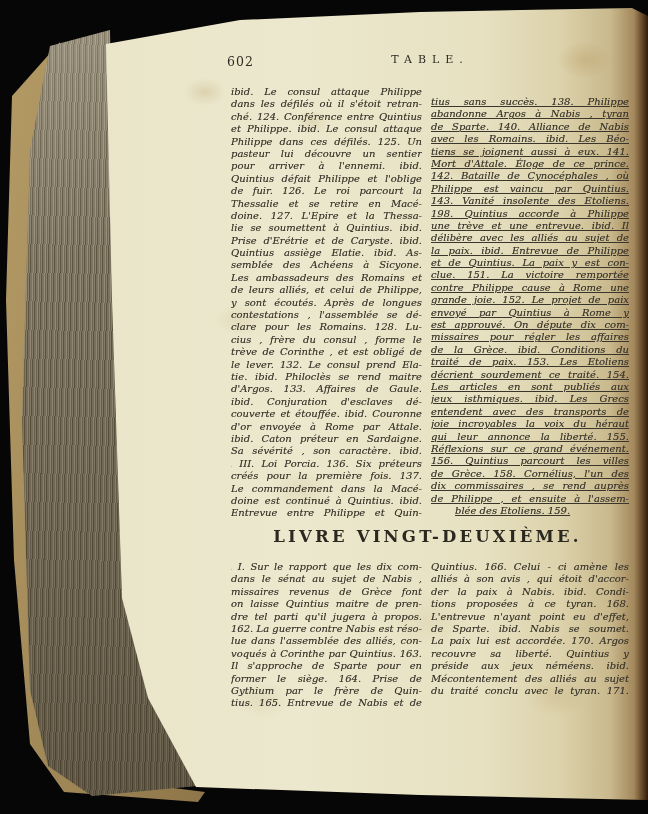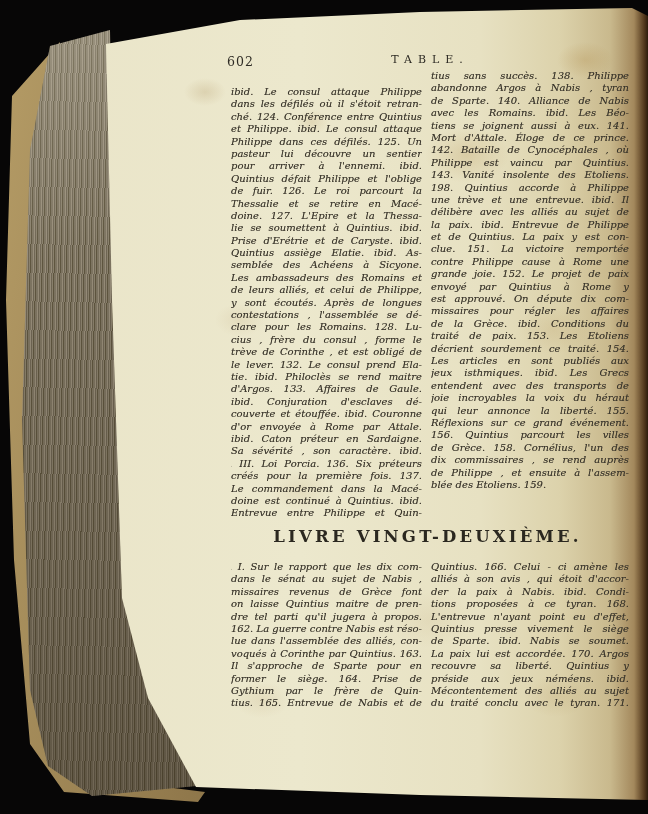--- a/index.html
+++ b/index.html
@@ -51,28 +51,28 @@
   .textlayer{color:#3a362c;}
   .pagenum{position:absolute;left:227px;top:54px;font-size:12.5px;
            letter-spacing:1px;color:#2f2c25;}
   .runtitle{position:absolute;left:231px;top:53px;width:398px;text-align:center;
             font-size:11px;letter-spacing:6px;color:#2e2b24;}
   .heading{position:absolute;left:226px;top:527px;width:403px;text-align:center;
            font-size:16.5px;font-weight:700;letter-spacing:3.2px;color:#2b2820;}
 
   .col{position:absolute;}
   .col-tl{left:231px;top:86px;width:191px;}
-  .col-tr{left:431px;top:70px;width:198px;}
+  .col-tr{left:431px;top:96px;width:198px;text-decoration:underline;}
   .col-bl{left:231px;top:561px;width:191px;}
   .col-br{left:431px;top:561px;width:198px;}
 
   .tline{height:12.4px;line-height:12.4px;font-size:10px;font-style:italic;
          text-align:justify;text-align-last:justify;white-space:normal;
          overflow:hidden;text-shadow:0 0 .4px rgba(52,46,36,.55);}
-  .tline.last{text-align-last:left;}
+  .tline.last{text-align-last:left;margin-left:24px;}
   .tline.outdent{text-indent:-7px;}
 </style>
 </head>
 <body>
 
 <div class="layer cover"></div>
 <div class="layer fore-edge"></div>
 <div class="layer paper"></div>
 
 <div class="layer textlayer">
@@ -168,21 +168,20 @@
       <div class="tline">former le siège. 164. Prise de</div>
       <div class="tline">Gythium par le frère de Quin-</div>
       <div class="tline">tius. 165. Entrevue de Nabis et de</div>
     </div>
   <div class="col col-br" id="col-br">
       <div class="tline">Quintius. 166. Celui - ci amène les</div>
       <div class="tline">alliés à son avis , qui étoit d'accor-</div>
       <div class="tline">der la paix à Nabis. ibid. Condi-</div>
       <div class="tline">tions proposées à ce tyran. 168.</div>
       <div class="tline">L'entrevue n'ayant point eu d'effet,</div>
-      <div class="tline">Quintius presse vivement le siège</div>
       <div class="tline">de Sparte. ibid. Nabis se soumet.</div>
       <div class="tline">La paix lui est accordée. 170. Argos</div>
       <div class="tline">recouvre sa liberté. Quintius y</div>
       <div class="tline">préside aux jeux néméens. ibid.</div>
       <div class="tline">Mécontentement des alliés au sujet</div>
       <div class="tline">du traité conclu avec le tyran. 171.</div>
     </div>
 </div>
 
 </body></html>

